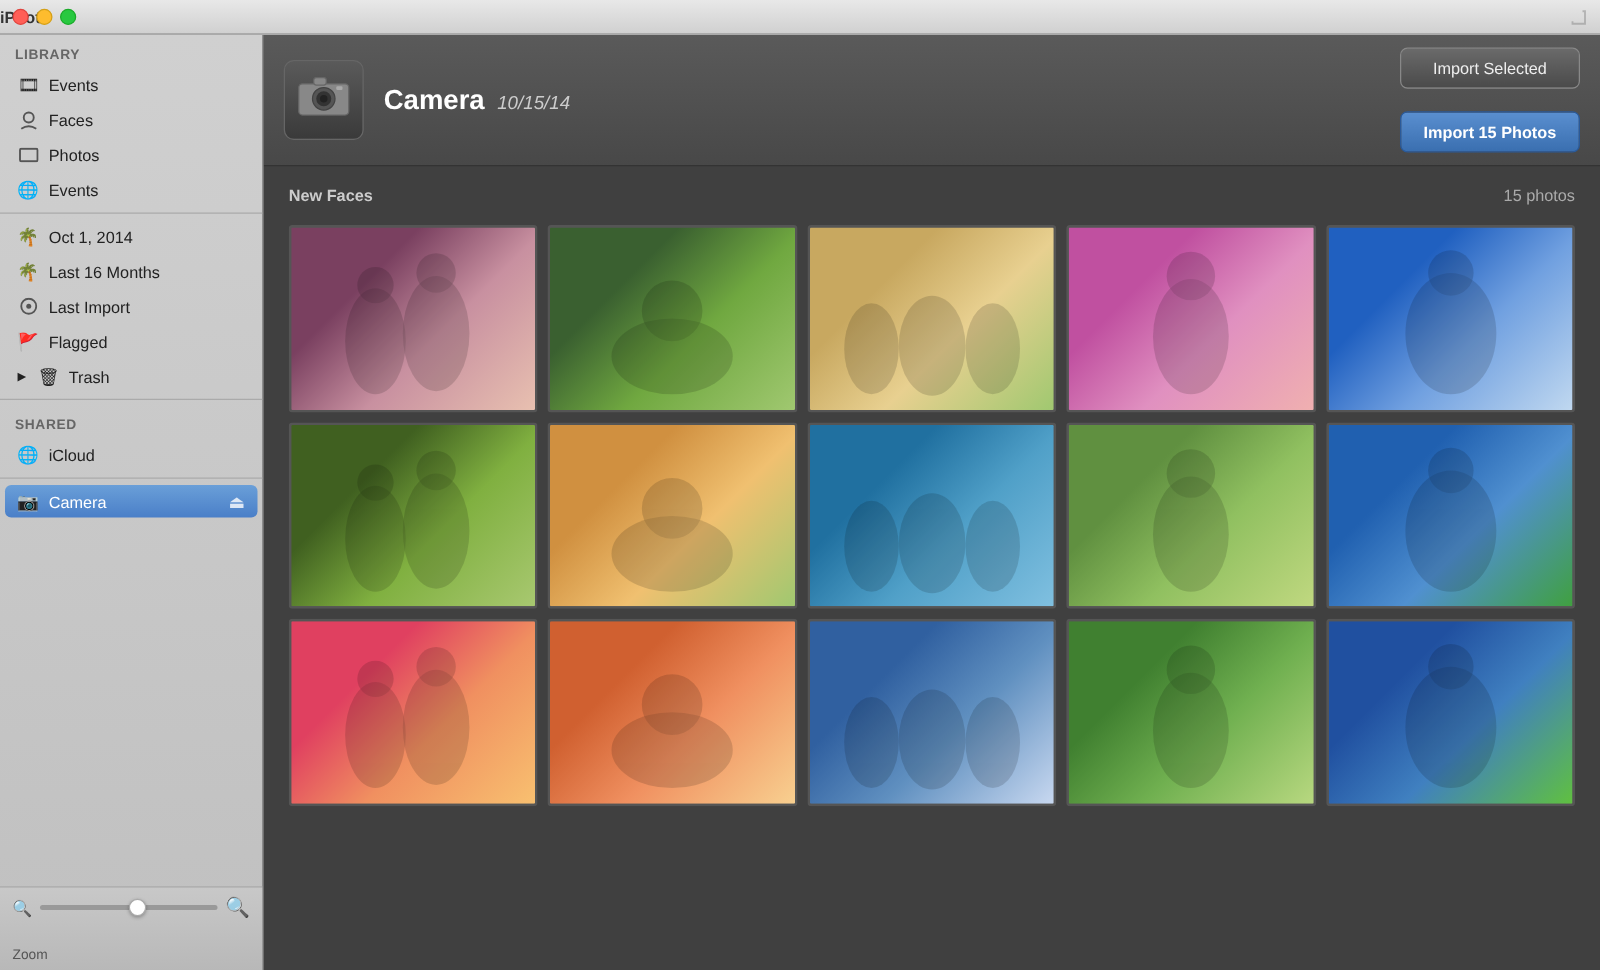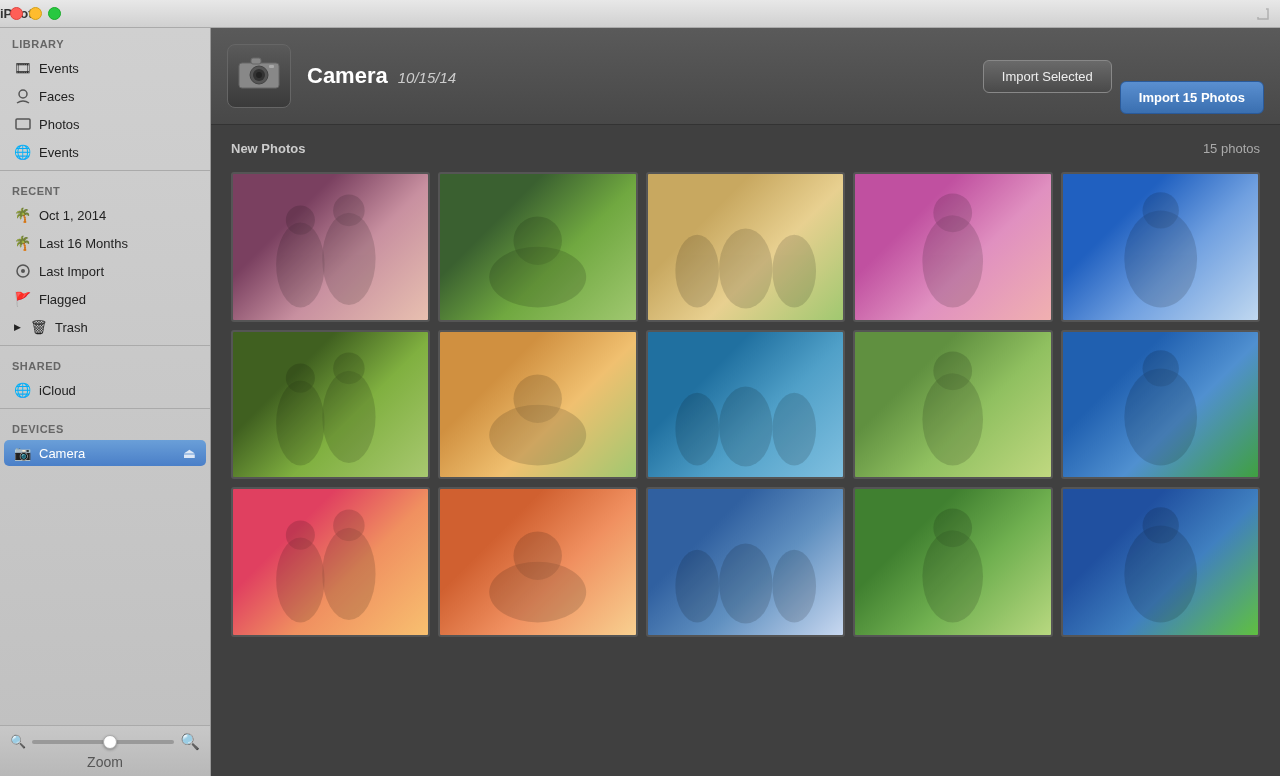--- a/index.html
+++ b/index.html
@@ -133,25 +133,25 @@
       position: absolute;
       width: 14px; height: 14px;
       background: white;
       border: 1px solid #aaa;
       border-radius: 50%;
       top: -5px;
       left: 50%;
       box-shadow: 0 1px 3px rgba(0,0,0,0.3);
     }
     .zoom-label {
-      font-size: 14px;
+      font-size: 11px;
       color: #555;
-      text-align: center;
+      text-align: left;
       width: 100%;
-      margin-top: 1px;
+      margin-top: 20px;
     }
 
     
     .content-area {
       flex: 1;
       display: flex;
       flex-direction: column;
       background: #404040;
       overflow: hidden;
     }
@@ -228,23 +228,23 @@
       width: 14px; height: 14px;
       accent-color: #4a7fc8;
     }
     .split-label {
       font-size: 13px;
       color: #ddd;
     }
 
     .import-buttons {
       display: flex;
-      gap: 8px;
-      align-items: center;
+      gap: 18px;
       flex-shrink: 0;
+      flex-direction: column;
     }
 
     .btn-import-selected {
       background: linear-gradient(to bottom, #6a6a6a, #4a4a4a);
       border: 1px solid #888;
       border-radius: 6px;
       color: #eee;
       font-size: 13px;
       padding: 8px 18px;
       cursor: pointer;
@@ -254,21 +254,20 @@
     .btn-import-all {
       background: linear-gradient(to bottom, #5a8fd0, #3a6fb0);
       border: 1px solid #2a5a9a;
       border-radius: 6px;
       color: white;
       font-size: 13px;
       font-weight: 600;
       padding: 8px 18px;
       cursor: pointer;
       white-space: nowrap;
-      margin-top: 43px;
     }
 
     
     .photo-grid-container {
       flex: 1;
       overflow-y: auto;
       padding: 16px 20px;
     }
 
     .new-photos-header {
@@ -395,21 +394,20 @@
       </span>
       <span>Photos</span>
     </div>
     <div class="sidebar-item">
       <span class="sidebar-icon">🌐</span>
       <span>Events</span>
     </div>
 
     <div class="sidebar-divider"></div>
 
-    <div class="sidebar-section-label">RECENT</div>
 
     <div class="sidebar-item">
       <span class="sidebar-icon">🌴</span>
       <span>Oct 1, 2014</span>
     </div>
     <div class="sidebar-item">
       <span class="sidebar-icon">🌴</span>
       <span>Last 16 Months</span>
     </div>
     <div class="sidebar-item">
@@ -435,21 +433,20 @@
 
     <div class="sidebar-section-label">SHARED</div>
 
     <div class="sidebar-item">
       <span class="sidebar-icon">🌐</span>
       <span>iCloud</span>
     </div>
 
     <div class="sidebar-divider"></div>
 
-    <div class="sidebar-section-label">DEVICES</div>
 
     <div class="sidebar-item active" style="display:flex; justify-content:space-between; align-items:center;">
       <div style="display:flex; align-items:center; gap:7px;">
         <span class="sidebar-icon">📷</span>
         <span>Camera</span>
       </div>
       <span style="font-size:14px; opacity:0.8;">⏏</span>
     </div>
 
     <div style="flex:1;"></div>
@@ -495,21 +492,21 @@
       <div class="import-buttons">
         <button class="btn-import-selected">Import Selected</button>
         <button class="btn-import-all">Import 15 Photos</button>
       </div>
 
     </div>
 
     <div class="photo-grid-container">
 
       <div class="new-photos-header">
-        <span class="new-photos-label">New Photos</span>
+        <span class="new-photos-label">New Faces</span>
         <span class="photos-count">15 photos</span>
       </div>
 
       <div class="photo-grid" id="photo-grid">
 
       <div class="photo-thumb">
             <div class="photo-thumb-inner p1">
               <svg width="100%" height="100%" viewBox="0 0 160 120" style="position: absolute; top: 0px; left: 0px; opacity: 0.35;">
                 <ellipse cx="55" cy="75" rx="20" ry="35" fill="rgba(0,0,0,0.4)"></ellipse>
                 <circle cx="55" cy="38" r="12" fill="rgba(0,0,0,0.4)"></circle>

